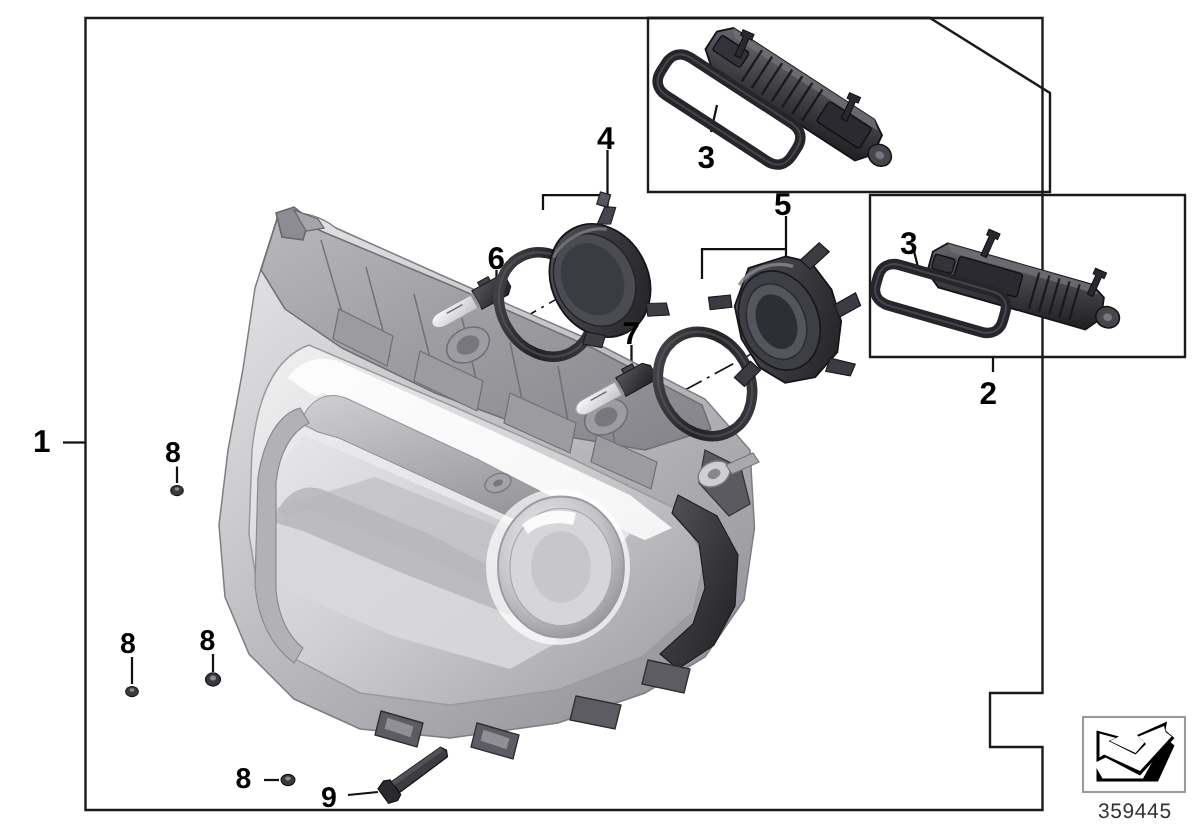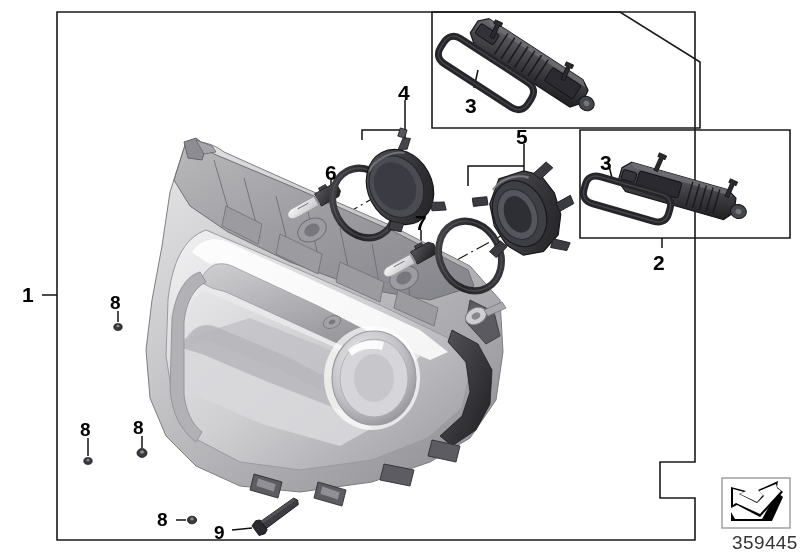--- a/index.html
+++ b/index.html
@@ -1,21 +1,21 @@
 <!DOCTYPE html>
 <html><head>
 <meta charset="utf-8">
 <style>
   html,body{margin:0;padding:0;background:#ffffff;}
   body{width:800px;height:560px;overflow:hidden;font-family:"Liberation Sans",sans-serif;}
   #stage{position:relative;width:800px;height:560px;background:#fff;}
   svg{display:block;}
   .callout{position:absolute;font-weight:bold;font-size:21px;color:#000;font-family:"Liberation Sans",sans-serif;line-height:1;}
   .callout.small{font-size:19px;}
-  .partnum{position:absolute;font-size:19px;color:#333;letter-spacing:.4px;font-family:"Liberation Sans",sans-serif;}
+  .partnum{position:absolute;font-size:14px;color:#333;letter-spacing:.4px;font-family:"Liberation Sans",sans-serif;}
 </style>
 </head>
 <body>
 
 <div id="stage">
 
   <svg width="800" height="560" viewBox="0 0 800 560">
     <defs>
       <linearGradient id="gHousTop" x1="0" y1="0" x2="1" y2="1">
         <stop offset="0" stop-color="#b9b9bc"></stop>

